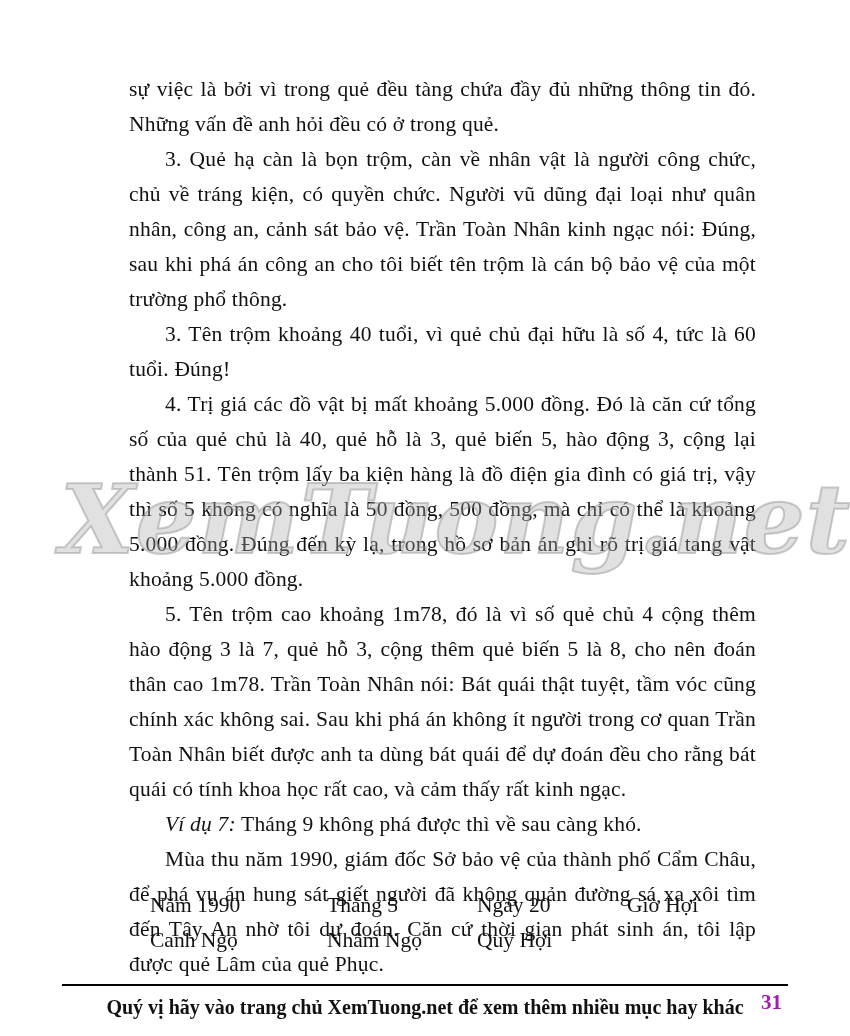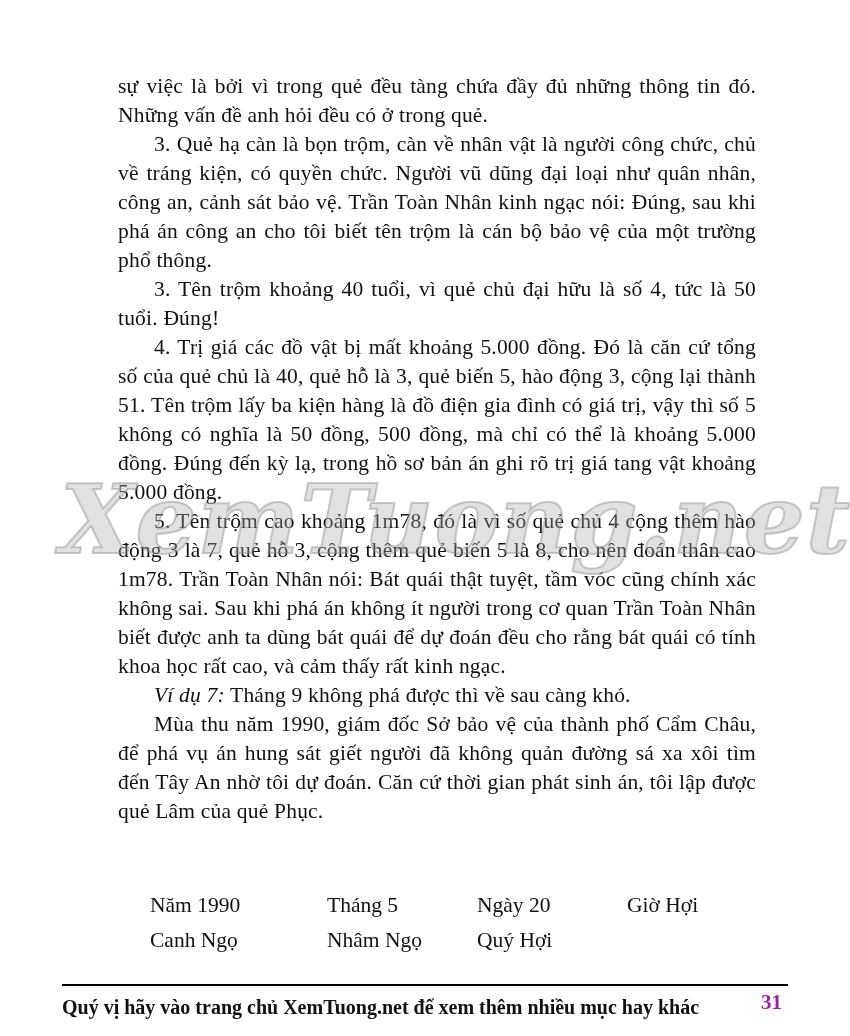--- a/index.html
+++ b/index.html
@@ -26,24 +26,24 @@
 
   .content {
     position: absolute;
     left: 118px;
     top: 72px;
     width: 638px;
   }
 
   .para {
     font-size: 21.5px;
-    line-height: 29px;
+    line-height: 35px;
     text-align: justify;
     text-justify: inter-word;
-    margin: 0 0 0 0;
+    margin: 0 0 0 11px;
     letter-spacing: 0.2px;
   }
   .para.indent {
     text-indent: 36px;
   }
 
   .example-label {
     font-weight: normal;
     font-style: italic;
   }
@@ -106,21 +106,21 @@
     left: 62px;
     top: 992px;
     width: 726px;
     height: 40px;
   }
   .footer-text {
     position: absolute;
     left: 0;
     top: 0;
     width: 726px;
-    text-align: left;
+    text-align: center;
     font-size: 20px;
     font-weight: bold;
     color: #111111;
     line-height: 30px;
   }
   .footer-brand {
     font-weight: bold;
   }
   .page-number {
     position: absolute;
@@ -136,21 +136,21 @@
 
 <div class="page">
 
   <div class="watermark">
     <div class="watermark-text">XemTuong.net</div>
   </div>
 
   <div class="content">
     <p class="para">sự việc là bởi vì trong quẻ đều tàng chứa đầy đủ những thông tin đó. Những vấn đề anh hỏi đều có ở trong quẻ.</p>
     <p class="para indent">3. Quẻ hạ càn là bọn trộm, càn về nhân vật là người công chức, chủ về tráng kiện, có quyền chức. Người vũ dũng đại loại như quân nhân, công an, cảnh sát bảo vệ. Trần Toàn Nhân kinh ngạc nói: Đúng, sau khi phá án công an cho tôi biết tên trộm là cán bộ bảo vệ của một trường phổ thông.</p>
-    <p class="para indent">3. Tên trộm khoảng 40 tuổi, vì quẻ chủ đại hữu là số 4, tức là 50 tuổi. Đúng!</p>
+    <p class="para indent">3. Tên trộm khoảng 40 tuổi, vì quẻ chủ đại hữu là số 4, tức là 60 tuổi. Đúng!</p>
     <p class="para indent">4. Trị giá các đồ vật bị mất khoảng 5.000 đồng. Đó là căn cứ tổng số của quẻ chủ là 40, quẻ hỗ là 3, quẻ biến 5, hào động 3, cộng lại thành 51. Tên trộm lấy ba kiện hàng là đồ điện gia đình có giá trị, vậy thì số 5 không có nghĩa là 50 đồng, 500 đồng, mà chỉ có thể là khoảng 5.000 đồng. Đúng đến kỳ lạ, trong hồ sơ bản án ghi rõ trị giá tang vật khoảng 5.000 đồng.</p>
     <p class="para indent">5. Tên trộm cao khoảng 1m78, đó là vì số quẻ chủ 4 cộng thêm hào động 3 là 7, quẻ hỗ 3, cộng thêm quẻ biến 5 là 8, cho nên đoán thân cao 1m78. Trần Toàn Nhân nói: Bát quái thật tuyệt, tầm vóc cũng chính xác không sai. Sau khi phá án không ít người trong cơ quan Trần Toàn Nhân biết được anh ta dùng bát quái để dự đoán đều cho rằng bát quái có tính khoa học rất cao, và cảm thấy rất kinh ngạc.</p>
 
     <p class="para indent"><span class="example-label">Ví dụ 7:</span><span> Tháng 9 không phá được thì về sau càng khó.</span></p>
 
     <p class="para indent">Mùa thu năm 1990, giám đốc Sở bảo vệ của thành phố Cẩm Châu, để phá vụ án hung sát giết người đã không quản đường sá xa xôi tìm đến Tây An nhờ tôi dự đoán. Căn cứ thời gian phát sinh án, tôi lập được quẻ Lâm của quẻ Phục.</p>
   </div>
 
   <div class="pillar-table">
     <div class="pillar-row">

